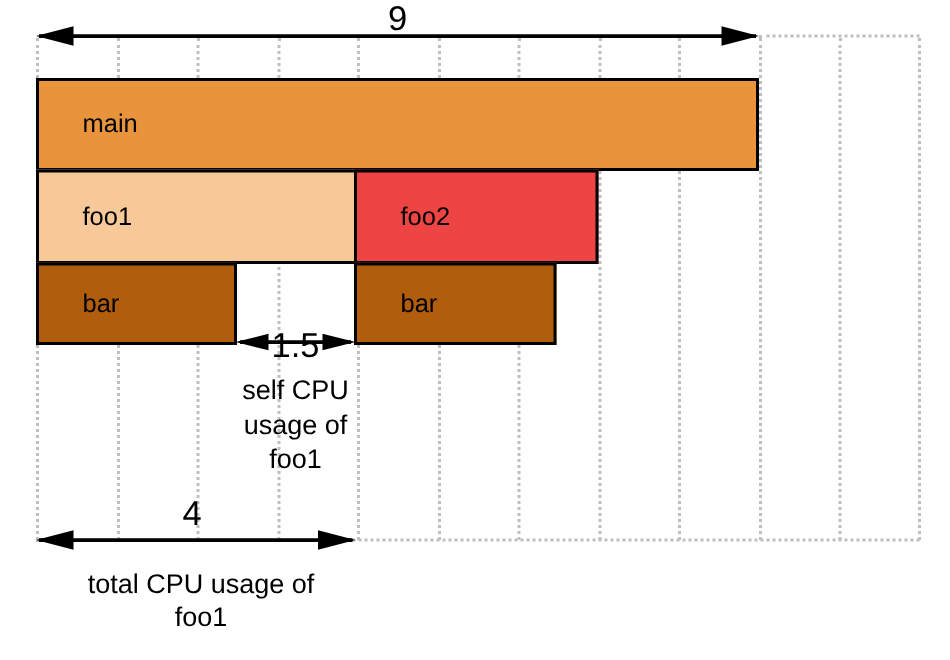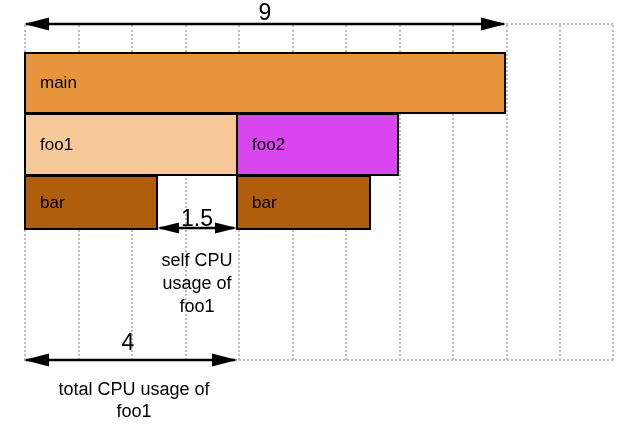--- a/index.html
+++ b/index.html
@@ -11,35 +11,35 @@
   
   .vline{position:absolute;top:25px;height:335px;width:0;border-left:2px dotted #bfbfbf;}
   .hline{position:absolute;height:0;border-top:2px dotted #bfbfbf;}
   .hline.top{left:506px;width:107px;top:23px;}
   .hline.bottom{left:24px;width:589px;top:359px;}
   
   .frame{
     position:absolute;border:2px solid #000;box-sizing:border-box;
     display:flex;align-items:center;font-size:17px;
   }
-  .frame .frame-label{margin-left:14px;text-align:center;}
+  .frame .frame-label{margin-left:29px;text-align:center;}
   .frame.main{left:24px;top:52px;width:482px;height:62px;}
   .frame.foo1{left:24px;top:113px;width:214px;height:63px;}
   .frame.foo2{left:236px;top:113px;width:163px;height:63px;}
   .frame.bar1{left:24px;top:175px;width:134px;height:55px;}
   .frame.bar2{left:236px;top:175px;width:135px;height:55px;}
   
   svg.arrows{position:absolute;left:0;top:0;pointer-events:none;}
   
   .num{
     position:absolute;transform:translateX(-50%);
     font-size:23px;line-height:24px;white-space:nowrap;
   }
   .num.n9{left:265px;top:0px;}
-  .num.n15{left:197px;top:206px;}
+  .num.n15{left:197px;top:218px;}
   .num.n4{left:128px;top:330px;}
   
   .caption{
     position:absolute;transform:translateX(-50%);
     font-size:18px;line-height:23px;text-align:center;white-space:pre-line;
   }
   .caption.self{left:197px;top:249px;text-align:center;}
   .caption.total{left:134px;top:378px;line-height:22px;}
 </style>
 </head>
@@ -61,21 +61,21 @@
   <div class="vline" style="left:612px"></div>
   <div class="hline top"></div>
   <div class="hline bottom"></div>
 
   <div class="frame main" style="background: rgb(232, 148, 60);">
     <span class="frame-label">main</span>
   </div>
   <div class="frame foo1" style="background: rgb(247, 201, 152);">
     <span class="frame-label">foo1</span>
   </div>
-  <div class="frame foo2" style="background: #d946ef;">
+  <div class="frame foo2" style="background: #ef4444;">
     <span class="frame-label">foo2</span>
   </div>
   <div class="frame bar1" style="background: rgb(176, 94, 13);">
     <span class="frame-label">bar</span>
   </div>
   <div class="frame bar2" style="background: rgb(176, 94, 13);">
     <span class="frame-label">bar</span>
   </div>
 
   <svg class="arrows" width="633" height="440" viewBox="0 0 633 440">

